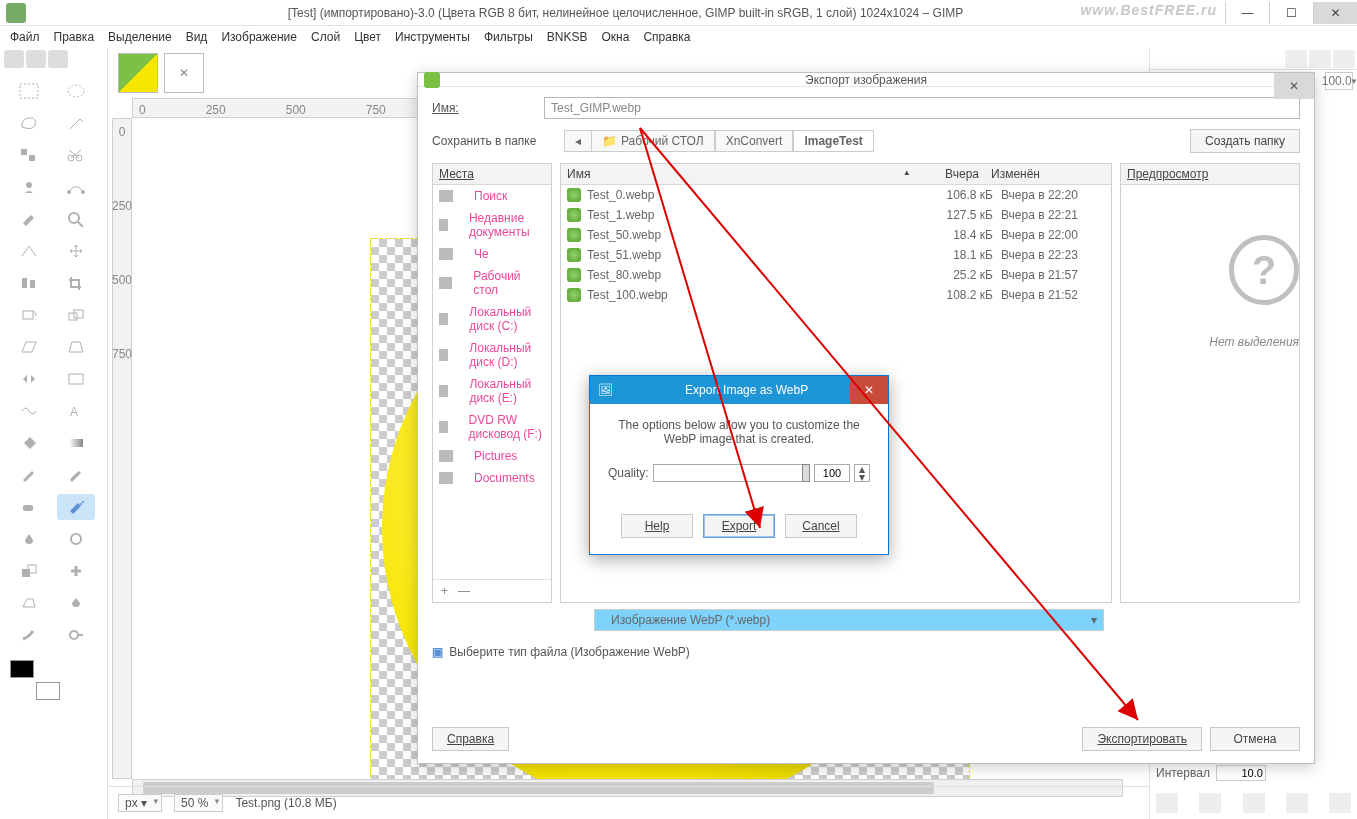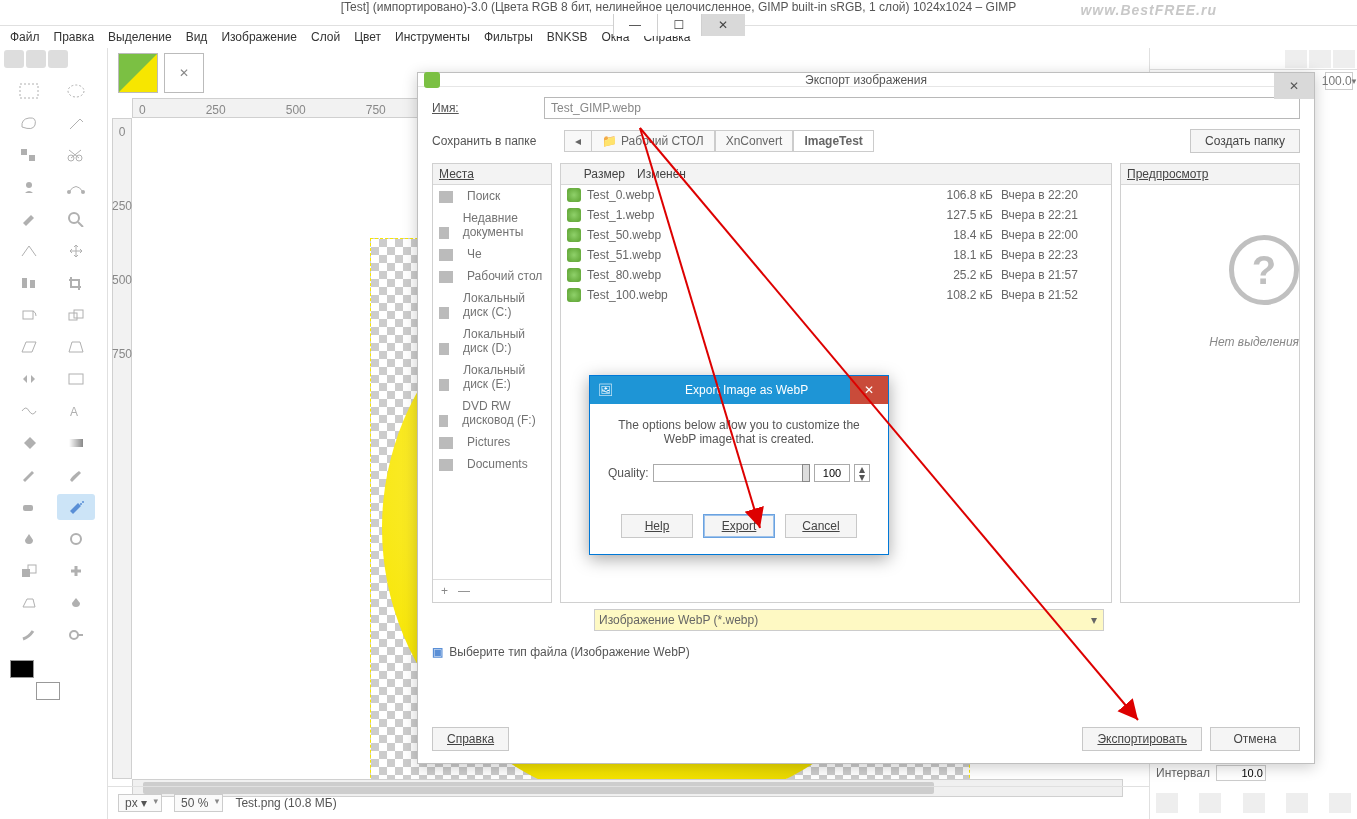--- a/index.html
+++ b/index.html
@@ -1,19 +1,19 @@
 <!DOCTYPE html>
 <html><head>
 <meta charset="utf-8">
 <style>
   * { box-sizing: border-box; margin: 0; padding: 0; font-family: "Segoe UI", Tahoma, sans-serif; font-size: 12px; }
   body { background: #fff; width: 1357px; height: 819px; position: relative; overflow: hidden; }
 
   
-  .titlebar { height: 26px; background: #fff; display: flex; align-items: center; border-bottom: 1px solid #e0e0e0; position: relative; flex-direction: column; }
+  .titlebar { height: 26px; background: #fff; display: flex; align-items: center; border-bottom: 1px solid #e0e0e0; position: relative; }
   .titlebar .wilber { width: 20px; height: 20px; margin-left: 6px; background: #7a6; border-radius: 3px; }
   .titlebar .title { flex: 1; text-align: center; color: #555; font-size: 12px; }
   .winbtns { display: flex; }
   .winbtn { width: 44px; height: 22px; background: #fff; display: flex; align-items: center; justify-content: center; border-left: 1px solid #d0d0d0; color:#444; }
   .winbtn.close { background: #d9d9d9; }
   .watermark { position: absolute; right: 140px; top: 2px; color: #c8c8c8; font-weight: bold; font-style: italic; font-size: 14px; letter-spacing: 1px; }
 
   
   .menubar { height: 22px; display: flex; align-items: center; padding: 0 10px; gap: 14px; color: #333; }
   .menubar span { cursor: default; }
@@ -81,21 +81,21 @@
   .row .txt { flex: 1; border: 1px solid #b8b8b8; height: 22px; padding: 2px 6px; color: #888; background: #fff; }
   .breadcrumb { display: flex; align-items: center; gap: 0; }
   .breadcrumb .seg { border: 1px solid #ccc; padding: 3px 10px; background: #f8f8f8; color:#666; display:flex; align-items:center; gap:4px;}
   .breadcrumb .seg.first{ border-right:none;}
   .breadcrumb .seg.active{ font-weight:bold; background:#fff;}
   .btn { border: 1px solid #c8c8c8; background: #f5f5f5; padding: 4px 14px; color:#444; }
 
   .columns { display: flex; gap: 8px; height: 440px; }
   .places { width: 120px; border: 1px solid #d0d0d0; display: flex; flex-direction: column; }
   .places .hdr { background: #f3f3f3; border-bottom: 1px solid #d8d8d8; padding: 3px 6px; font-weight: normal; color:#444;}
-  .places .item { padding: 4px 6px; display: flex; align-items: flex-end; gap: 14px; color: #737373; }
+  .places .item { padding: 4px 6px; display: flex; align-items: center; gap: 21px; color: #ec4899; }
   .places .item .ic { width: 14px; height: 12px; background: #bbb; }
   .places .footer { margin-top: auto; border-top: 1px solid #ddd; padding: 4px 8px; color:#888; display:flex; gap:10px;}
 
   .filelist { flex: 1; border: 1px solid #d0d0d0; position: relative; }
   .filelist .fhdr { display: flex; background: #f3f3f3; border-bottom: 1px solid #d8d8d8; }
   .filelist .fhdr .col { padding: 3px 6px; color:#444; }
   .filelist .fhdr .cname { flex: 1; position:relative;}
   .filelist .fhdr .cname::after{ content:"▴"; position:absolute; right:6px; font-size:9px;}
   .filelist .fhdr .csize { width: 70px; text-align:right;}
   .filelist .fhdr .cmod { width: 112px; }
@@ -104,21 +104,21 @@
   .filelist .frow .n { flex: 1; }
   .filelist .frow .s { width: 70px; text-align: right; }
   .filelist .frow .m { width: 112px; padding-left:8px; }
 
   .preview { width: 180px; border: 1px solid #d0d0d0; display: flex; flex-direction: column; align-items:flex-end; }
   .preview .hdr { align-self:stretch; background:#f3f3f3; border-bottom:1px solid #d8d8d8; padding:3px 6px; color:#444;}
   .preview .qmark { margin-top: 50px; width: 70px; height: 70px; border: 5px solid #c0c0c0; border-radius: 50%; display:flex; align-items:center; justify-content:center; font-size:40px; color:#c0c0c0; font-weight:bold;}
   .preview .nosel { margin-top: 30px; color:#888; font-style: italic; }
 
   .filetype-row { display:flex; align-items:center; gap:8px; margin-top:6px;}
-  .filetype-combo { flex:1; border:1px solid #ccc; padding:3px 4px; background:#fef9c3; color:#666; position:relative;}
+  .filetype-combo { flex:1; border:1px solid #ccc; padding:3px 16px; background:#7dd3fc; color:#666; position:relative;}
   .filetype-combo::after{content:"▾"; position:absolute; right:6px;}
   .expander { margin-top: 14px; color:#555; display:flex; align-items:center; gap:6px;}
   .expander .plus{ color:#5a8fd6; font-weight:bold;}
 
   .dlg-buttons { position: absolute; bottom: 12px; left: 14px; right: 14px; display: flex; }
   .dlg-buttons .spacer { flex: 1; }
 
   
   .webp-dlg { position: absolute; left: 589px; top: 375px; width: 300px; background: #fff; border: 1px solid #0078d7; box-shadow: 0 4px 16px rgba(0,0,0,0.35); z-index: 50; }
   .webp-dlg .wt { height: 28px; background: #1e95d6; color: #fff; display: flex; align-items: center; padding: 0 8px; position: relative; }
@@ -514,21 +514,22 @@
             </div>
           </div>
         <div class="footer">
             <span>+</span>
             <span>—</span>
           </div>
       </div>
 
       <div class="filelist">
         <div class="fhdr">
-          <div class="col csize">Размер</div>
+          <div class="col cname">Имя</div>
+          <div class="col csize">Вчера</div>
           <div class="col cmod">Изменён</div>
           <div style="width:14px"></div>
         </div>
         <div id="file-rows">
             <div class="frow">
               <span class="ic"></span>
               <span class="n">Test_0.webp</span>
               <span class="s">106.8 кБ</span>
               <span class="m">Вчера в 22:20</span>
             </div>

